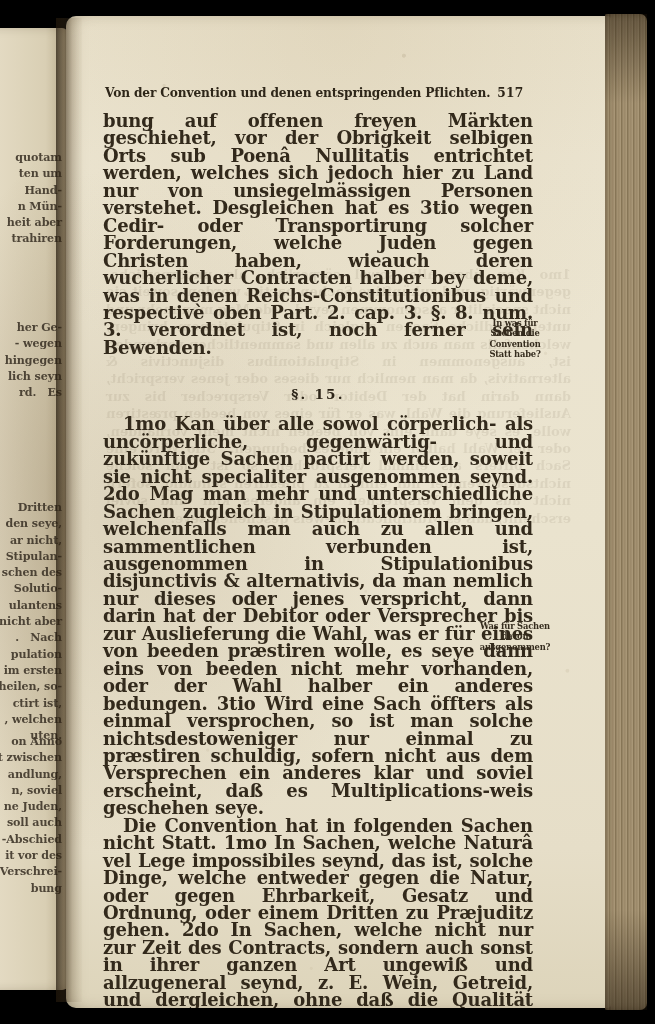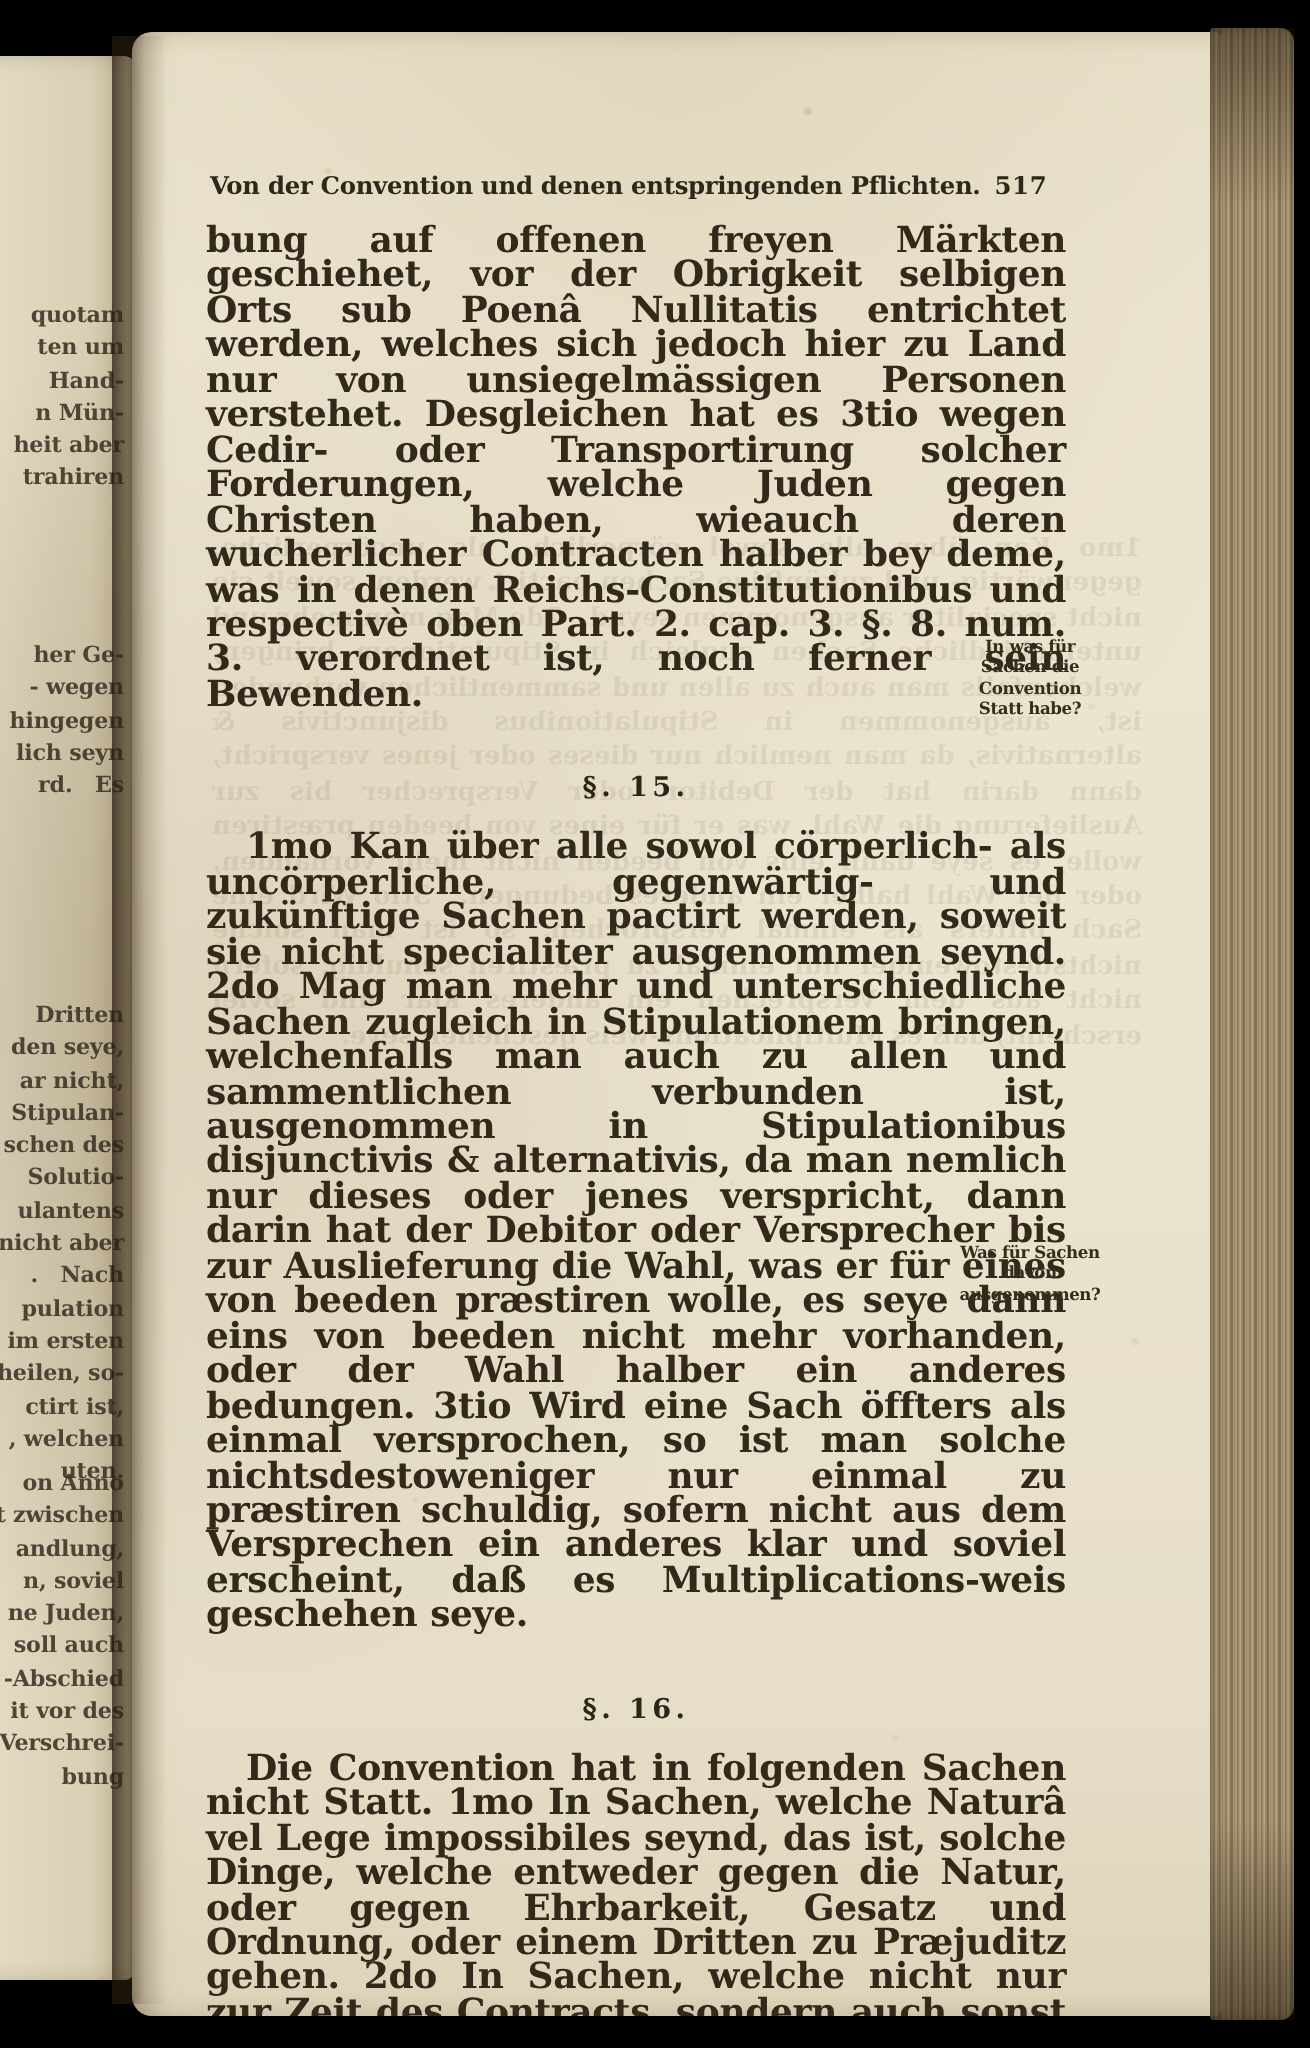--- a/index.html
+++ b/index.html
@@ -295,21 +295,20 @@
 
       <div class="running-head">
         <span>Von der Convention und denen entspringenden Pflichten.</span><span class="folio">517</span>
       </div>
 
       <p class="para">bung auf offenen freyen Märkten geschiehet, vor der Obrigkeit selbigen Orts sub Poenâ Nullitatis entrichtet werden, welches sich jedoch hier zu Land nur von unsiegelmässigen Personen verstehet. Desgleichen hat es 3tio wegen Cedir- oder Transportirung solcher Forderungen, welche Juden gegen Christen haben, wieauch deren wucherlicher Contracten halber bey deme, was in denen Reichs-Constitutionibus und respectivè oben Part. 2. cap. 3. §. 8. num. 3. verordnet ist, noch ferner sein Bewenden.</p>
 
       <div class="section-head">§.  15.</div>
       <p class="para indent">1mo Kan über alle sowol cörperlich- als uncörperliche, gegenwärtig- und zukünftige Sachen pactirt werden, soweit sie nicht specialiter ausgenommen seynd.  2do Mag man mehr und unterschiedliche Sachen zugleich in Stipulationem bringen, welchenfalls man auch zu allen und sammentlichen verbunden ist, ausgenommen in Stipulationibus disjunctivis &amp; alternativis, da man nemlich nur dieses oder jenes verspricht, dann darin hat der Debitor oder Versprecher bis zur Auslieferung die Wahl, was er für eines von beeden præstiren wolle, es seye dann eins von beeden nicht mehr vorhanden, oder der Wahl halber ein anderes bedungen.  3tio Wird eine Sach öffters als einmal versprochen, so ist man solche nichtsdestoweniger nur einmal zu præstiren schuldig, sofern nicht aus dem Versprechen ein anderes klar und soviel erscheint, daß es Multiplications-weis geschehen seye.</p>
 
-      <div class="section-head">§.  16.</div>
       <p class="para indent">Die Convention hat in folgenden Sachen nicht Statt. 1mo In Sachen, welche Naturâ vel Lege impossibiles seynd, das ist, solche Dinge, welche entweder gegen die Natur, oder gegen Ehrbarkeit, Gesatz und Ordnung, oder einem Dritten zu Præjuditz gehen.  2do In Sachen, welche nicht nur zur Zeit des Contracts, sondern auch sonst in ihrer ganzen Art ungewiß und allzugeneral seynd, z. E. Wein, Getreid, und dergleichen, ohne daß die Qualität oder Quantität desselben bestimmt, oder die Bestimmung wenigst dem Creditori, oder einem Dritten überlassen wäre.  3tio In fremden oder gar extra Commercium schwebenden Sachen, doch muß hierinfalls der Versprecher unpartheyischen Anschlag nach das Interesse præstiren, es seye dann, daß der andere, dem solche versprochen</p>
 
 
     </div>
   </div>
 
   <div class="marginal" id="marginal-1">In was für Sachen die Convention Statt habe?</div>
   <div class="marginal" id="marginal-2">Was für Sachen davon ausgenommen?</div>
 
   <div class="gutter"></div>

